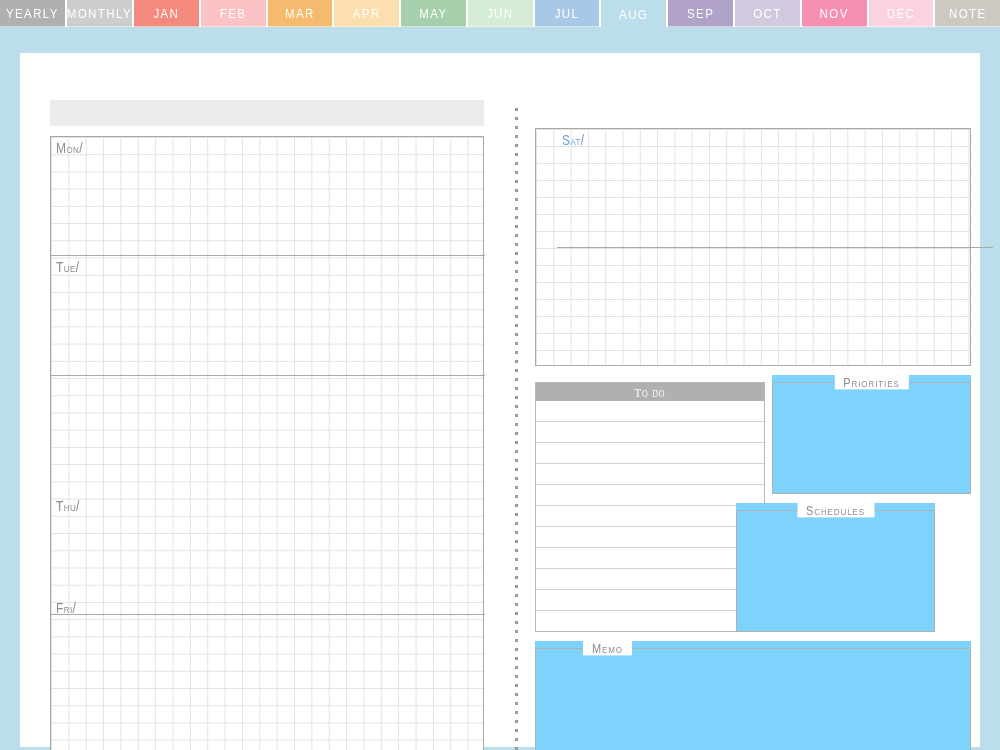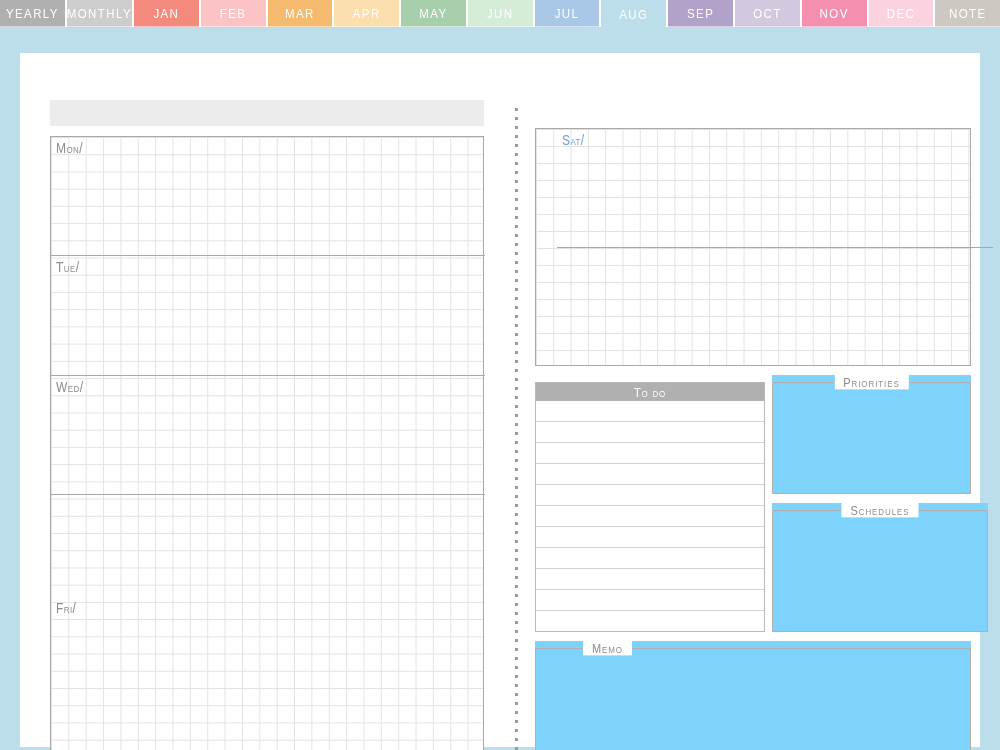--- a/index.html
+++ b/index.html
@@ -161,20 +161,21 @@
     height: 250px;
     border: 1px solid #b8b8b8;
     background: #ffffff;
   }
   #todo-header {
     height: 18px;
     background: #b0b0b0;
     display: flex;
     align-items: center;
     justify-content: center;
+    font-family: Liberation Serif, serif;
   }
   #todo-header-label {
     font-size: 11px;
     color: #ffffff;
     letter-spacing: 0.8px;
     transform: scaleY(1.2);
     font-variant: small-caps;
   }
   #todo-lines {
     position: absolute;
@@ -213,21 +214,21 @@
     transform: scaleY(1.2);
     transform-origin: center top;
     font-variant: small-caps;
     white-space: nowrap;
     z-index: 2;
   }
   .fbox-title.center { left: 50%; transform: translateX(-50%) scaleY(1.2); }
   .fbox-title.offleft { left: 48px; }
 
   #priorities-box { left: 752px; top: 322px; width: 199px; height: 119px; }
-  #schedules-box  { left: 752px; top: 450px; width: 216px; height: 129px; }
+  #schedules-box  { left: 716px; top: 450px; width: 199px; height: 129px; }
   #memo-box       { left: 515px; top: 588px; width: 436px; height: 118px; }
 </style>
 </head>
 <body>
 
 <div id="app">
 
   <div id="tabbar">
       <div class="tab" style="background: rgb(176, 176, 176);">YEARLY</div>
       <div class="tab" style="background: rgb(205, 205, 205);">MONTHLY</div>
@@ -253,22 +254,22 @@
 
         <div id="week-title-bar"></div>
 
         <div id="weekday-panel">
           <div class="day-row" style="top:119.4px;">
             <span class="day-label">Tue/</span>
           </div>
           <div class="day-row" style="top:0px;">
             <span class="day-label">Mon/</span>
           </div>
-          <div class="day-row" style="top:238.8px;">
-            <span class="day-label">Wed/</span>
+          <div class="day-row" style="top:358.2px;">
+            <span class="day-label">Thu/</span>
           </div>
           <div class="day-row last" style="top:460px;">
             <span class="day-label">Fri/</span>
           </div>
         </div>
       </div>
 
       <div id="spine"></div>
 
       <div id="weekend-panel">

